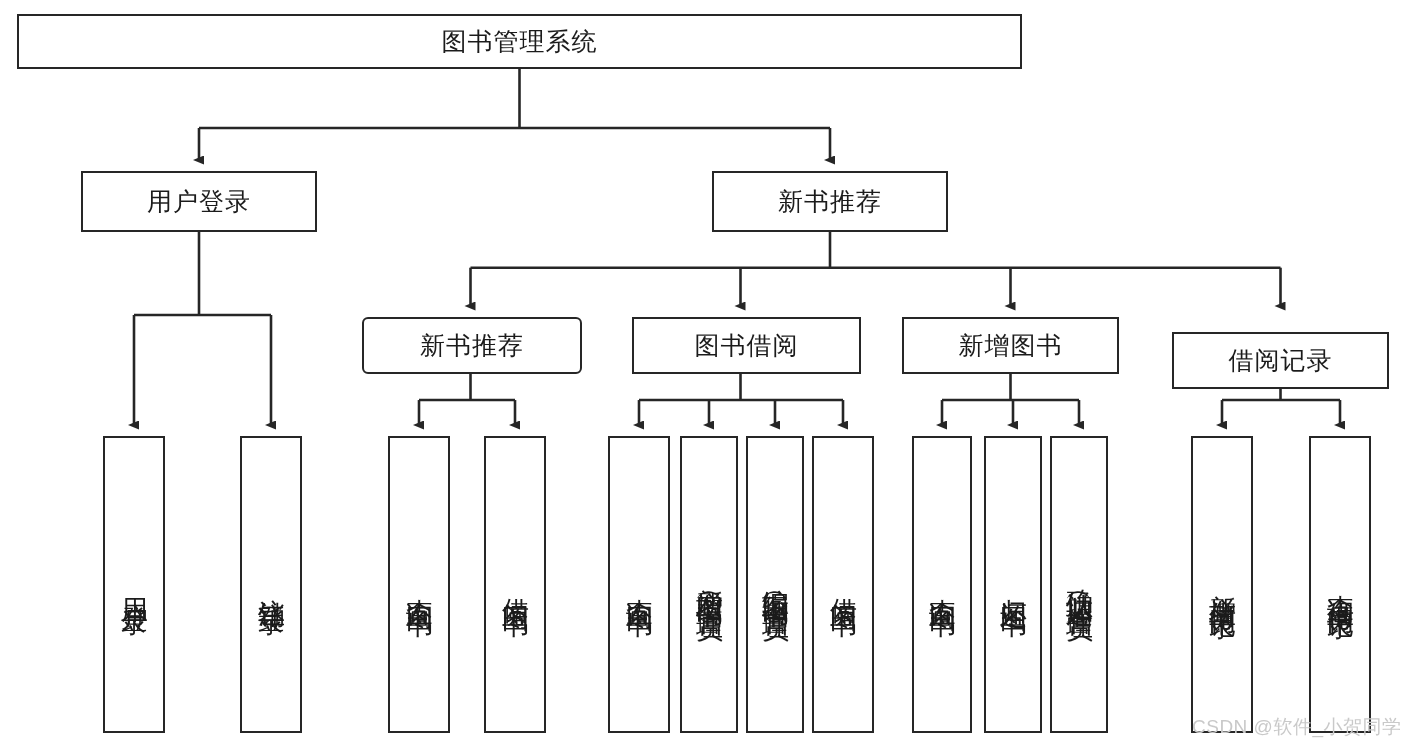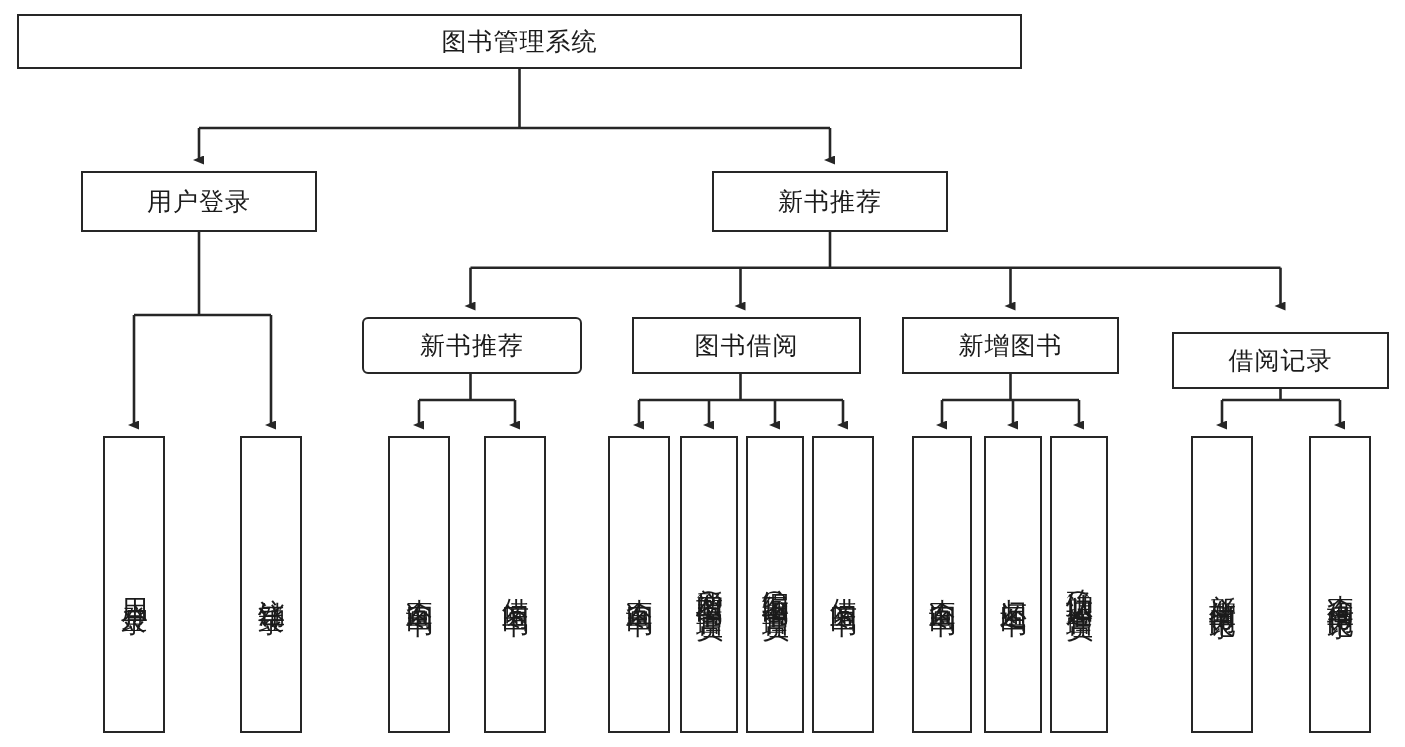--- a/index.html
+++ b/index.html
@@ -178,14 +178,15 @@
         <span class="node-label">确认归还（管理员）</span>
       </div>
       <div class="node vert" style="left: 1191px; top: 436px; width: 62px; height: 297px; align-items: center;">
         <span class="node-label">新增借阅记录</span>
       </div>
       <div class="node vert" style="left: 1309px; top: 436px; width: 62px; height: 297px; align-items: center;">
         <span class="node-label">查询借阅记录</span>
       </div>
     </div>
 
+  <div class="watermark" style="left: 1192px; top: 714px;">CSDN @软件_小贺同学</div>
 
 </div>
 
 </body></html>

